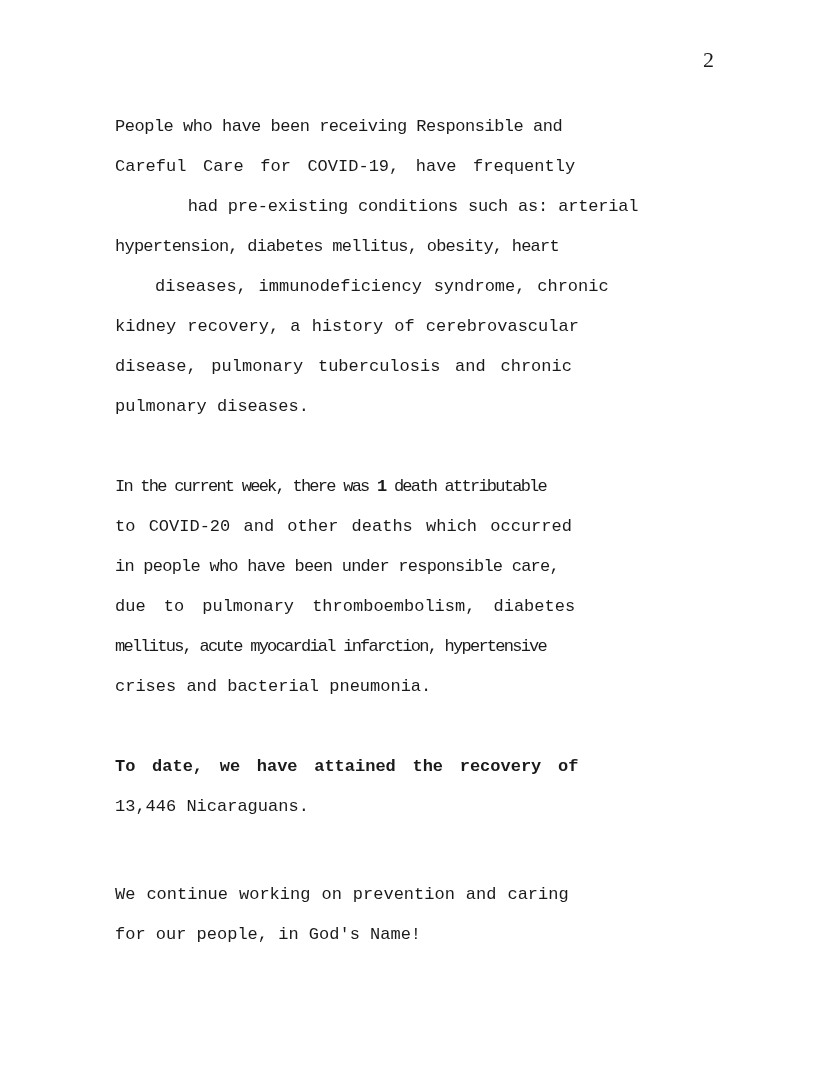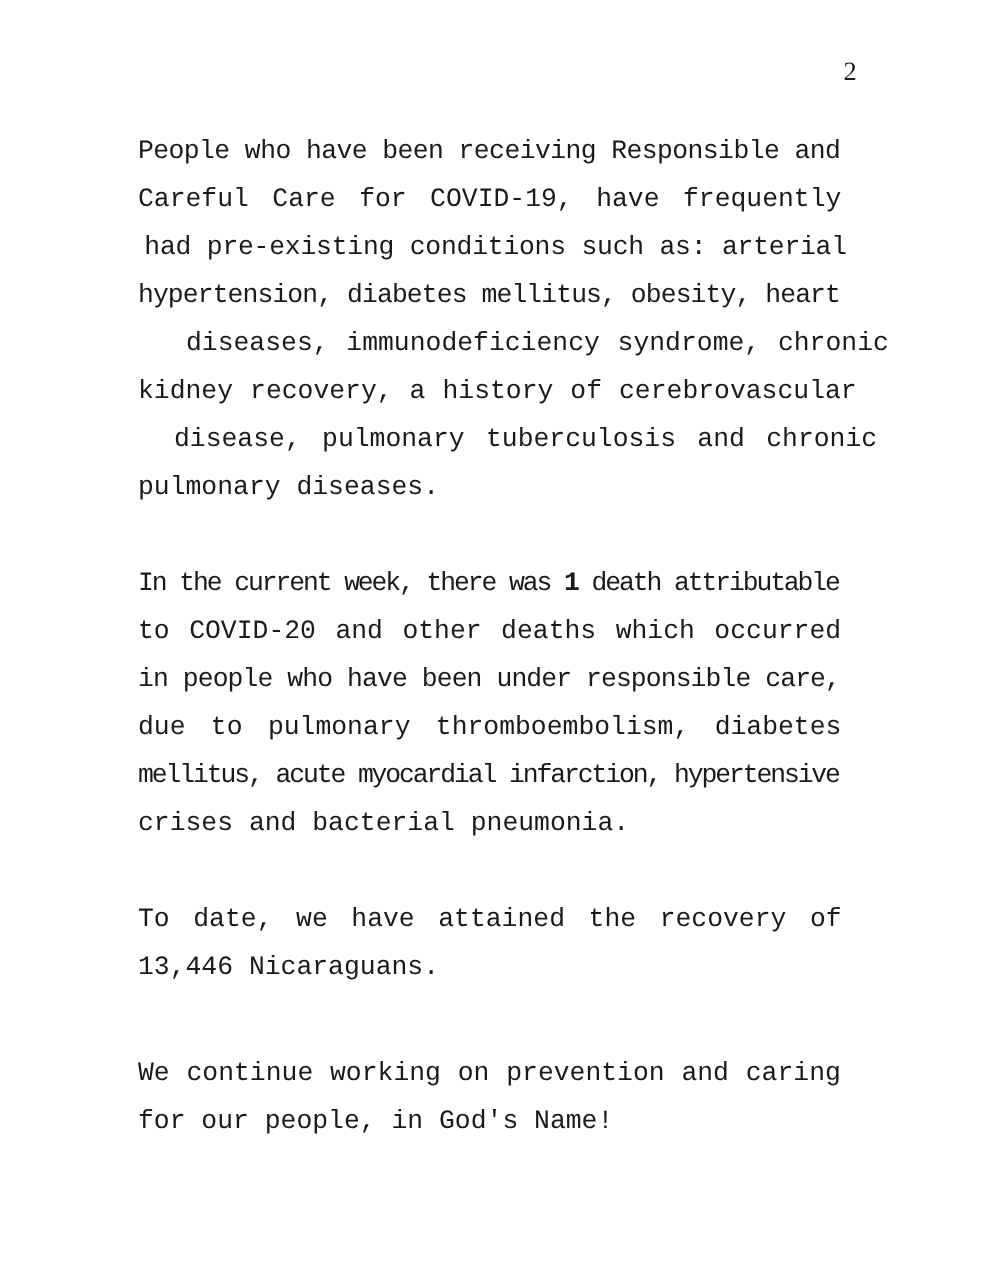--- a/index.html
+++ b/index.html
@@ -26,21 +26,21 @@
   .text-column {
     position: absolute;
     top: 107px;
     left: 115px;
     width: 596px;
   }
   .paragraph { margin-bottom: 40px; }
   .line {
     height: 40px;
     line-height: 40px;
-    font-size: 22px;
+    font-size: 17px;
     white-space: pre;
     overflow: visible;
   }
   .lt { white-space: pre; }
   .b { font-weight: bold; }
 </style>
 </head>
 <body>
 
 <div class="page">
@@ -49,35 +49,35 @@
 
   <div class="text-column">
 
     <div class="paragraph">
       <div class="line" style="letter-spacing: -0.480299px;"><span class="lt">People who have been receiving Responsible and</span></div>
       <div class="line" style="word-spacing: 6.33125px;"><span class="lt">Careful Care for COVID-19, have frequently</span></div>
       <div class="line" style="letter-spacing: -0.192361px; text-align: center;"><span class="lt">had pre-existing conditions such as: arterial</span></div>
       <div class="line" style="letter-spacing: -0.755984px;"><span class="lt">hypertension, diabetes mellitus, obesity, heart</span></div>
       <div class="line" style="word-spacing: 1.59375px; margin-left: 40px;"><span class="lt">diseases, immunodeficiency syndrome, chronic</span></div>
       <div class="line" style="word-spacing: 0.95625px;"><span class="lt">kidney recovery, a history of cerebrovascular</span></div>
-      <div class="line" style="word-spacing: 4.55469px; margin-left: 30px;"><span class="lt">disease, pulmonary tuberculosis and chronic</span></div>
+      <div class="line" style="word-spacing: 4.55469px;"><span class="lt">disease, pulmonary tuberculosis and chronic</span></div>
       <div class="line last"><span class="lt">pulmonary diseases.</span></div>
     </div>
 
     <div class="paragraph">
       <div class="line" style="letter-spacing: -1.75061px;"><span class="lt"><span>In the current week, there was </span><span class="b">1</span><span> death attributable</span></span></div>
       <div class="line" style="word-spacing: 3.03646px;"><span class="lt">to COVID-20 and other deaths which occurred</span></div>
       <div class="line" style="letter-spacing: -0.755984px;"><span class="lt">in people who have been under responsible care,</span></div>
       <div class="line" style="word-spacing: 7.91406px;"><span class="lt">due to pulmonary thromboembolism, diabetes</span></div>
       <div class="line" style="letter-spacing: -1.75031px;"><span class="lt">mellitus, acute myocardial infarction, hypertensive</span></div>
       <div class="line last"><span class="lt">crises and bacterial pneumonia.</span></div>
     </div>
 
     <div class="paragraph">
-      <div class="line" style="word-spacing: 6.44196px;"><span class="lt">To date, we have attained the recovery of</span></div>
+      <div class="line" style="word-spacing: 6.44196px; font-weight: bold;"><span class="lt">To date, we have attained the recovery of</span></div>
       <div class="line last"><span class="lt">13,446 Nicaraguans.</span></div>
     </div>
 
     <div class="paragraph">
       <div class="line" style="word-spacing: 0.796875px; margin-top: 48px;"><span class="lt">We continue working on prevention and caring</span></div>
       <div class="line last"><span class="lt">for our people, in God's Name!</span></div>
     </div>
 
   </div>
 </div>

